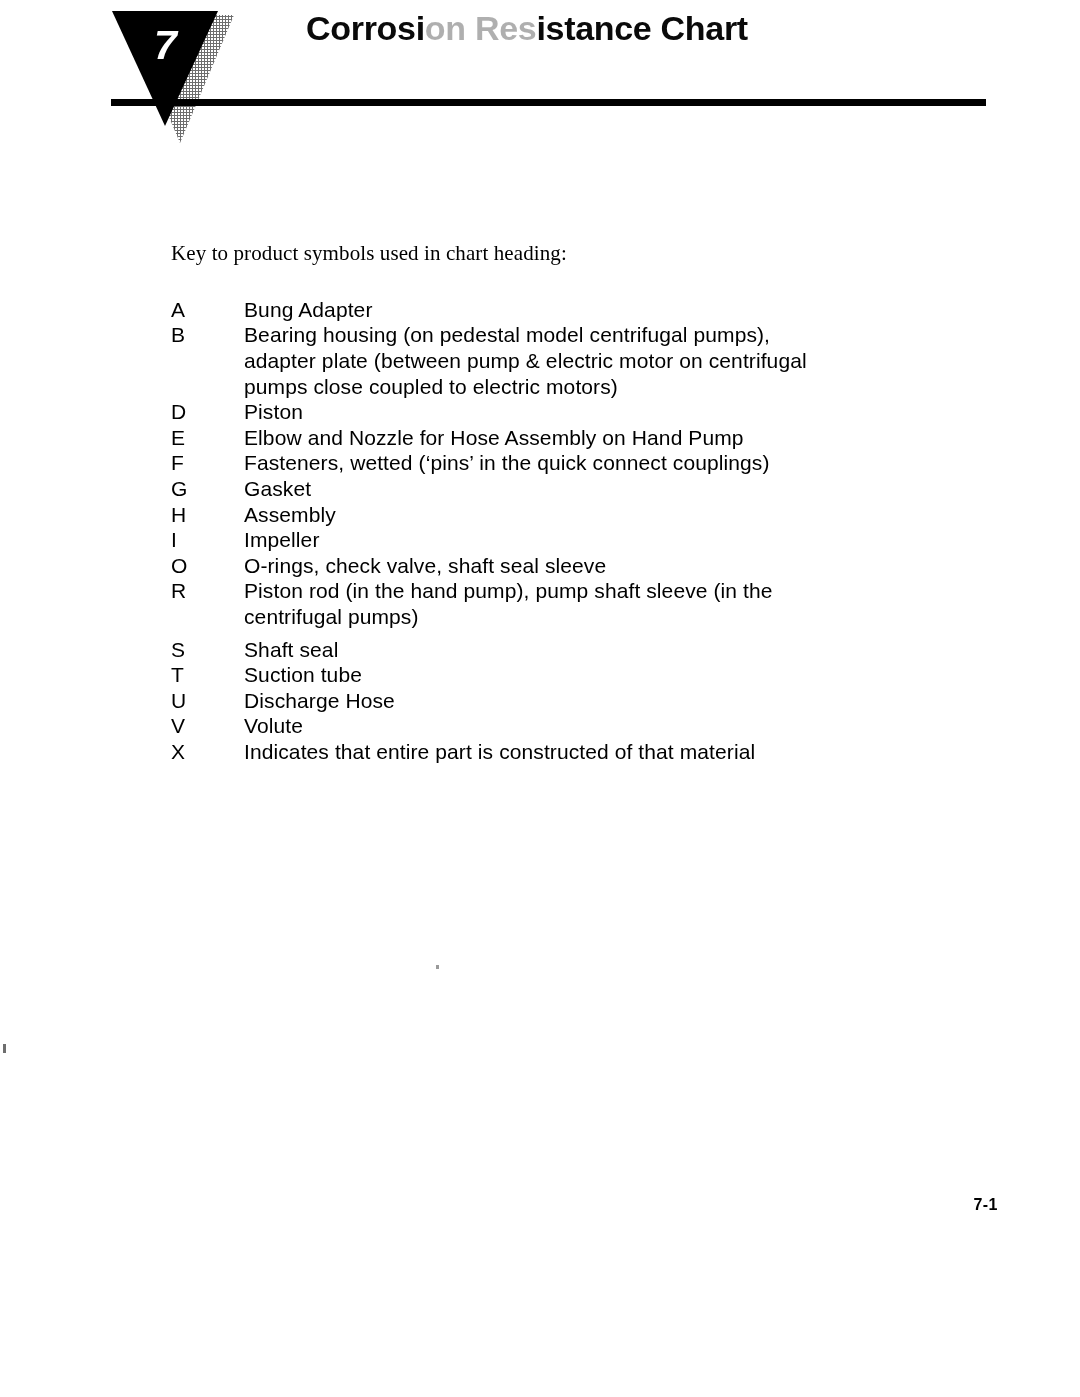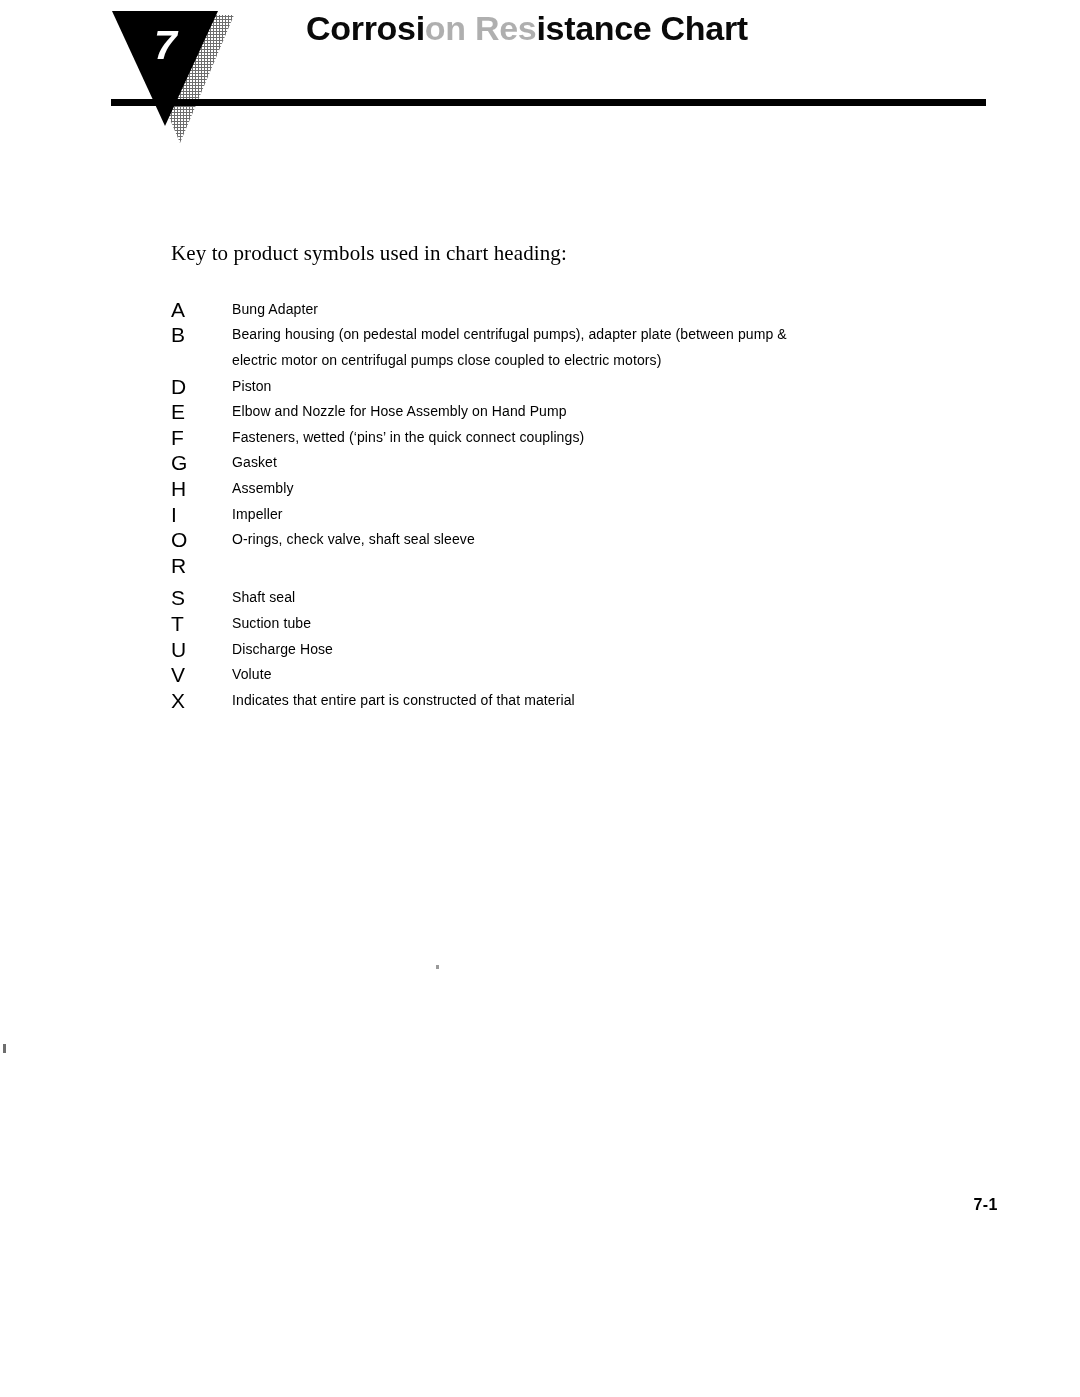--- a/index.html
+++ b/index.html
@@ -135,24 +135,25 @@
 
   .key-symbol {
     flex: 0 0 61px;
     font-size: 21px;
     line-height: 25.6px;
     letter-spacing: .1px;
   }
 
   .key-desc {
     flex: 1 1 auto;
-    font-size: 14px;
+    font-size: 21px;
     line-height: 25.6px;
     letter-spacing: .1px;
     max-width: 600px;
+    margin-left: 12px;
   }
 
   
   .key-row.gap-before {
     margin-top: 7px;
   }
 
   
   .page-number {
     position: absolute;
@@ -225,20 +226,21 @@
         <li class="key-row">
           <span class="key-symbol">I</span>
           <span class="key-desc">Impeller</span>
         </li>
         <li class="key-row">
           <span class="key-symbol">O</span>
           <span class="key-desc">O-rings, check valve, shaft seal sleeve</span>
         </li>
         <li class="key-row">
           <span class="key-symbol">R</span>
+          <span class="key-desc">Piston rod (in the hand pump), pump shaft sleeve (in the centrifugal pumps)</span>
         </li>
         <li class="key-row gap-before">
           <span class="key-symbol">S</span>
           <span class="key-desc">Shaft seal</span>
         </li>
         <li class="key-row">
           <span class="key-symbol">T</span>
           <span class="key-desc">Suction tube</span>
         </li>
         <li class="key-row">

